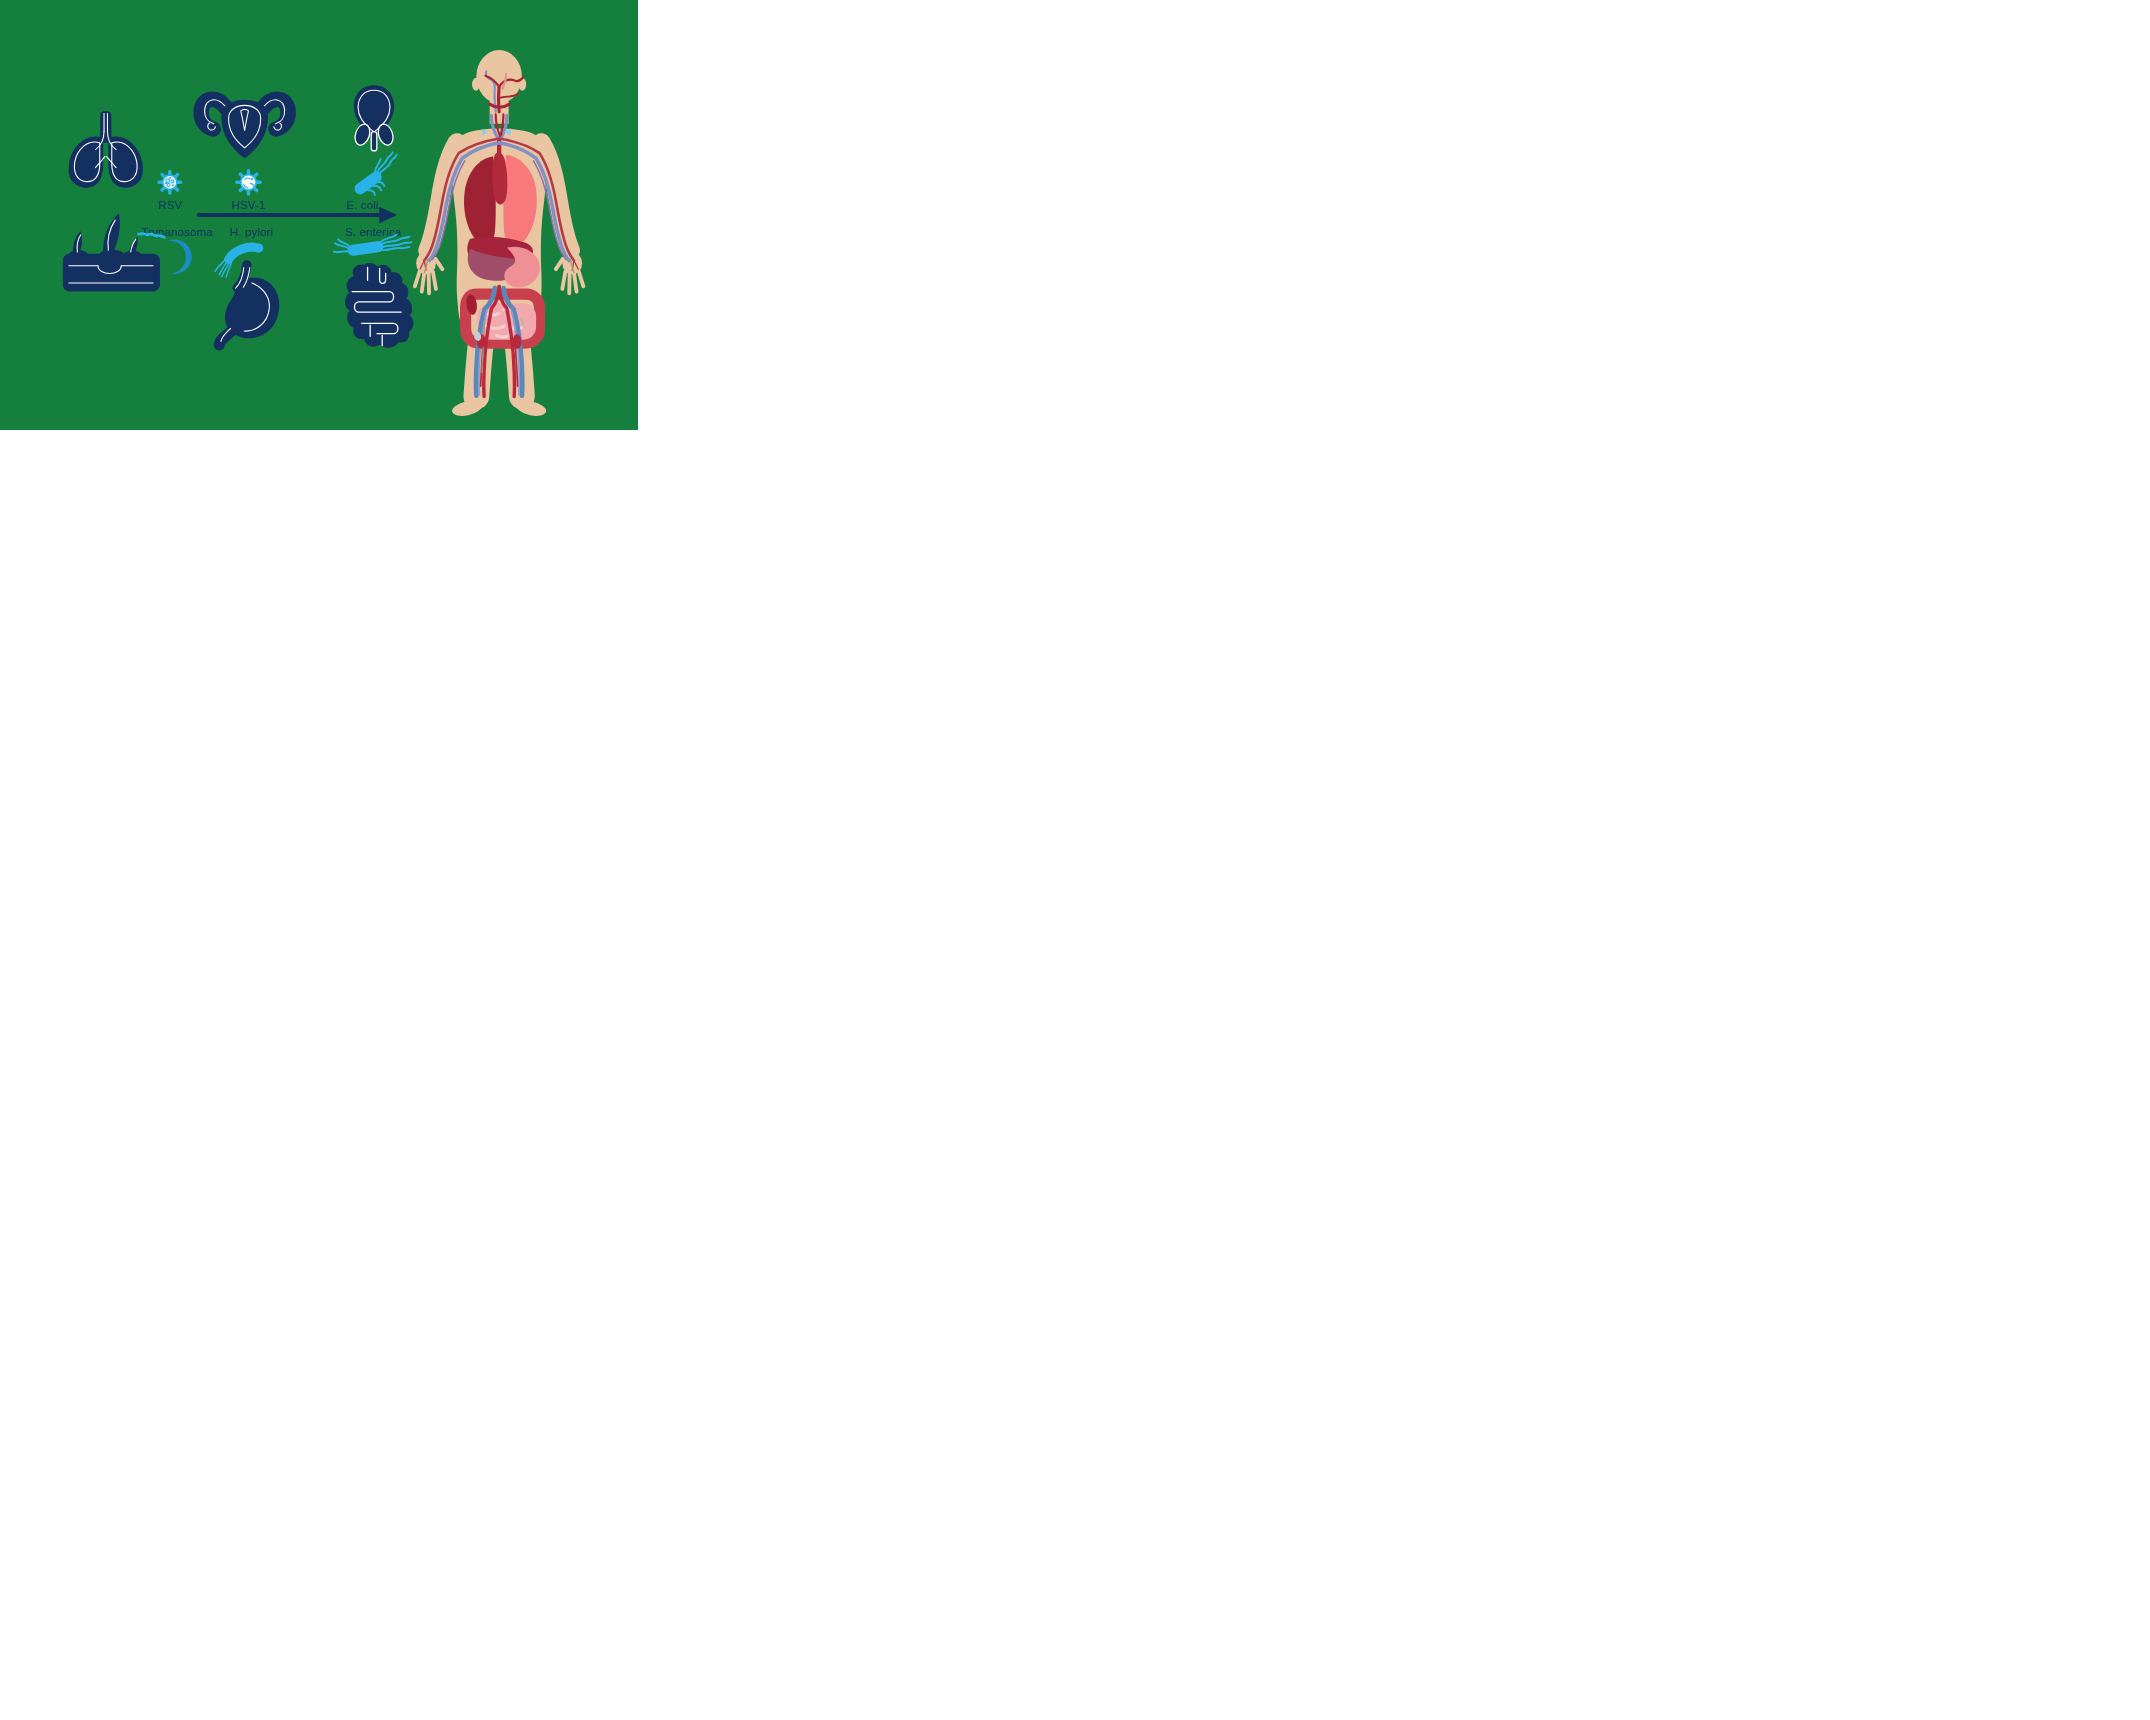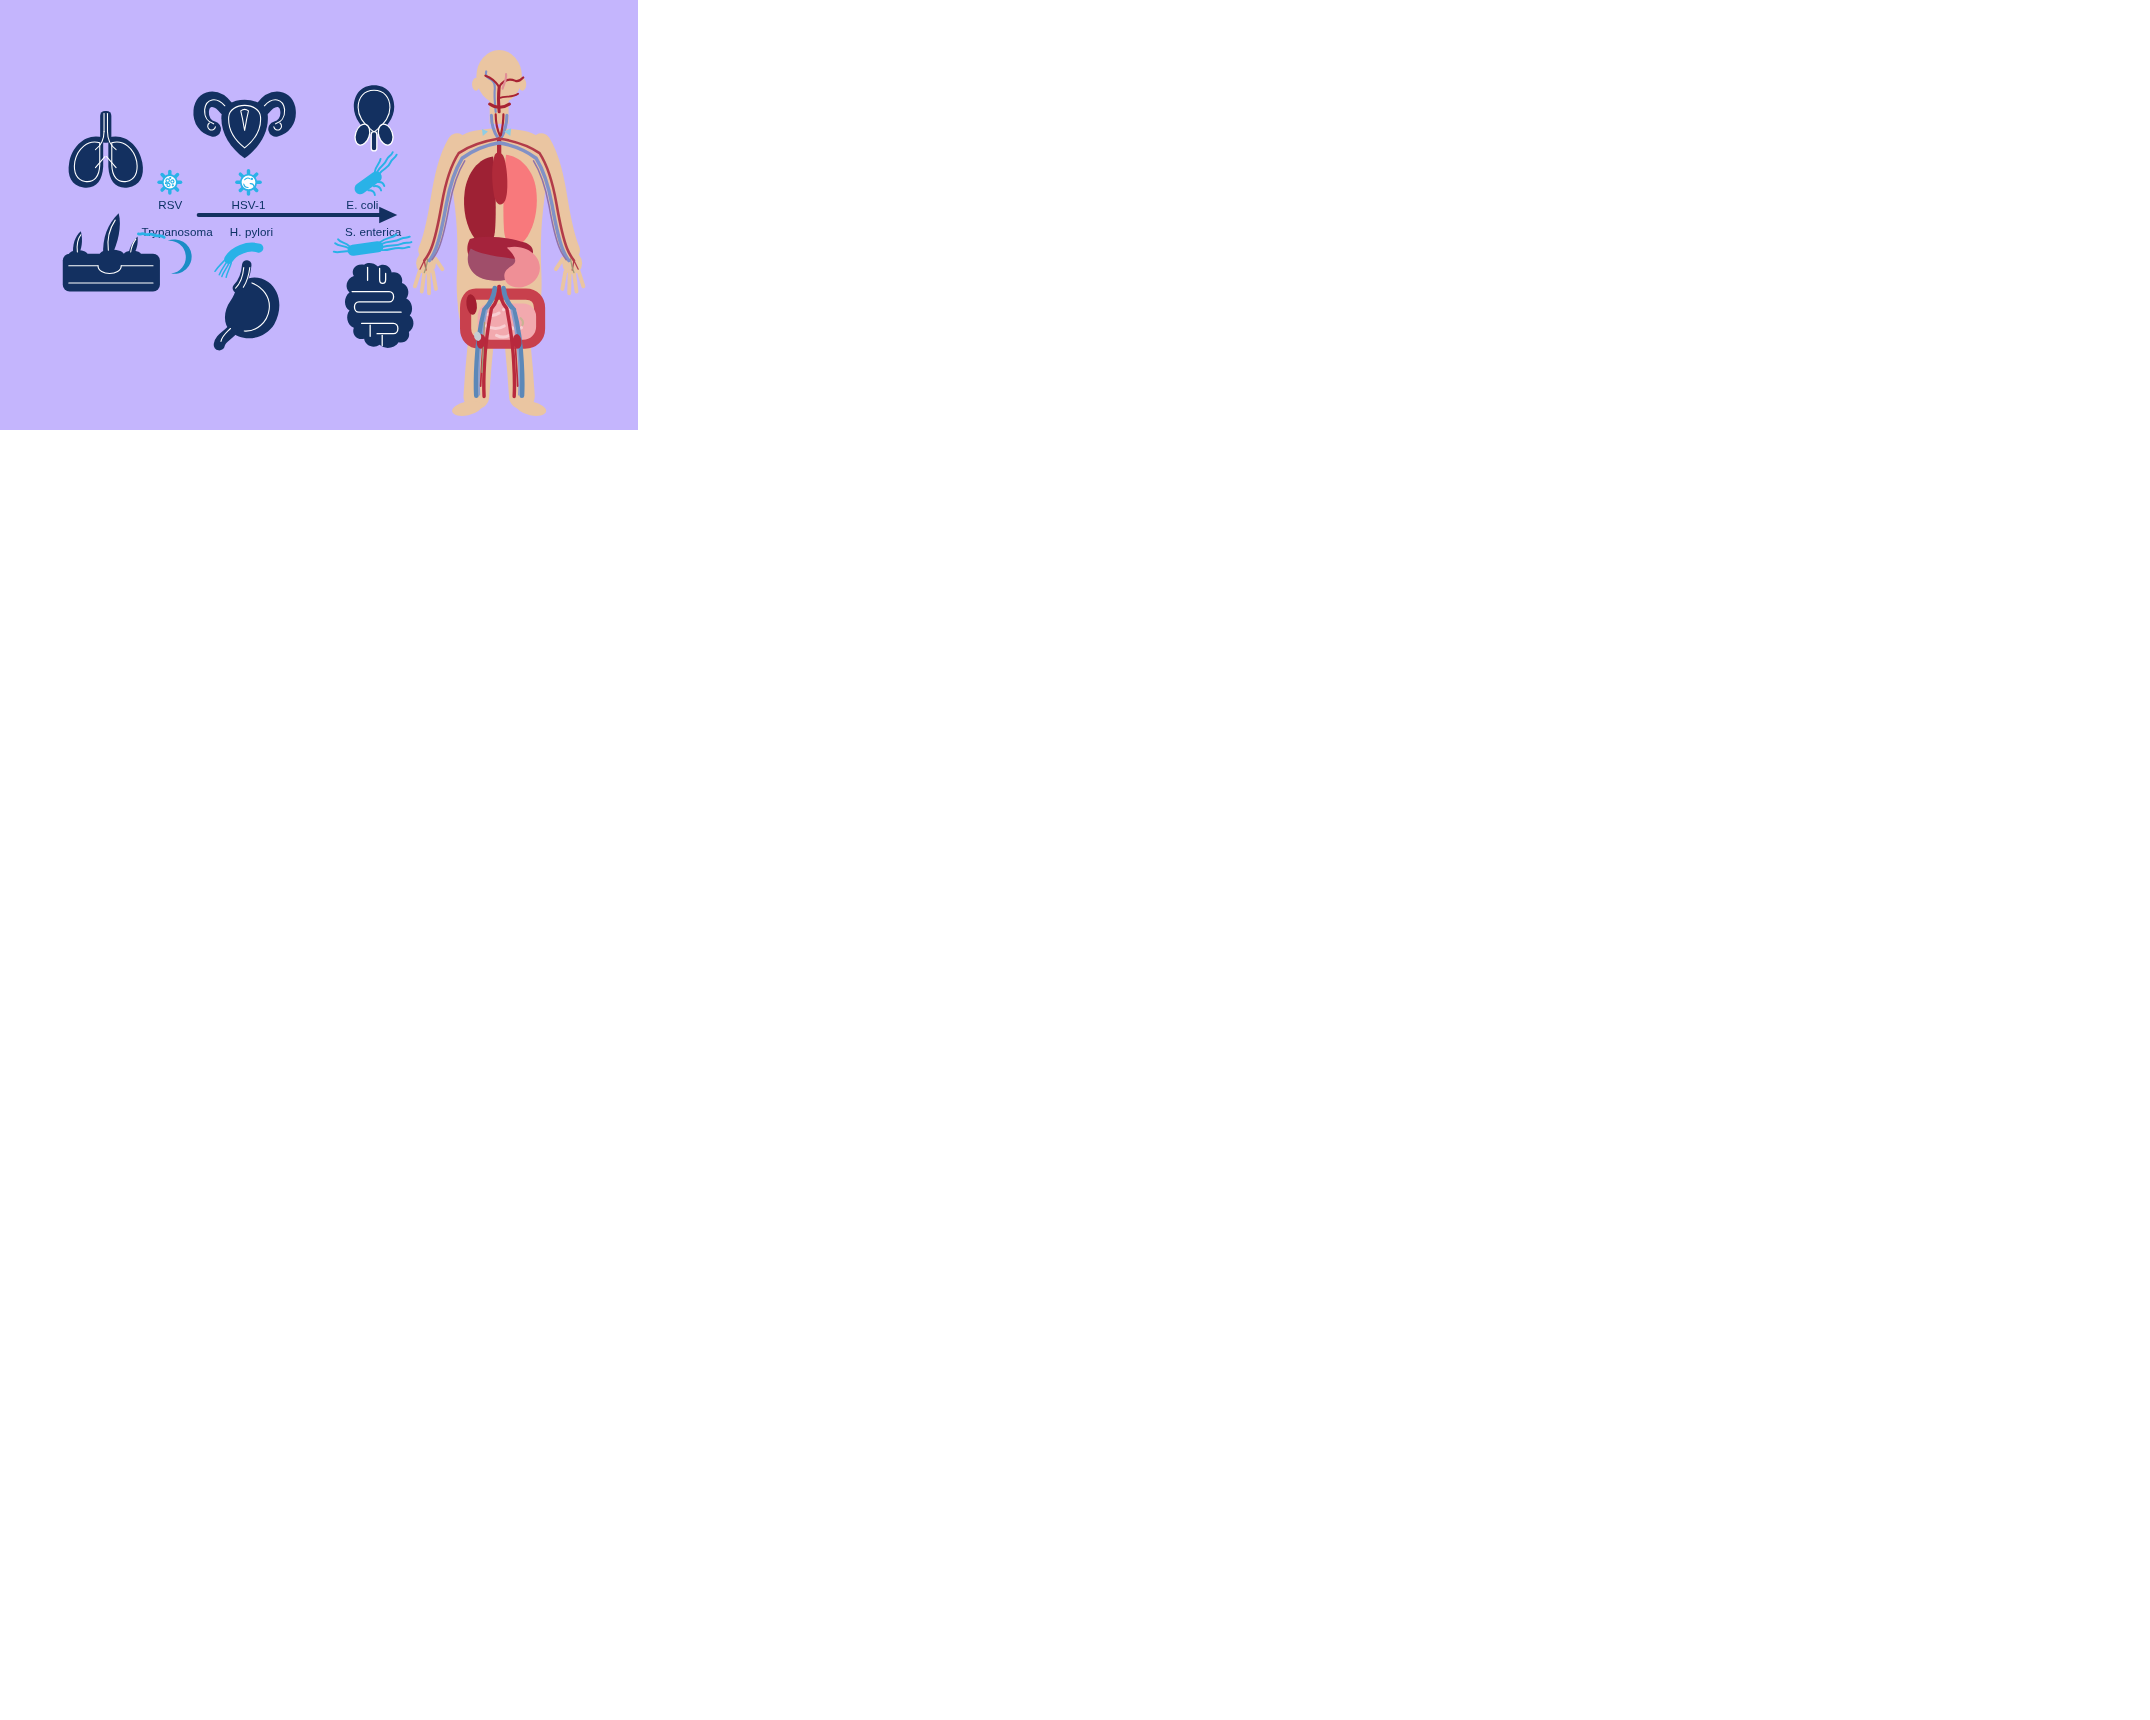--- a/index.html
+++ b/index.html
@@ -1,17 +1,17 @@
 <!DOCTYPE html>
 <html style="font-size:6.9px"><head>
 <meta charset="utf-8">
 <style>
   html,body{margin:0;padding:0;background:#ffffff;}
   body{width:638px;height:430px;overflow:hidden;font-family:"Liberation Sans",sans-serif;}
-  #stage{position:relative;width:638px;height:430px;background:#c4b5fd;}
+  #stage{position:relative;width:638px;height:430px;background:#15803d;}
   svg{display:block;}
   text.pathogen-label{
     font-family:"Liberation Sans",sans-serif;
     font-size:27px;
     fill:#0b3164;
     text-anchor:middle;
     letter-spacing:0.2px;
   }
 </style>
 </head>

